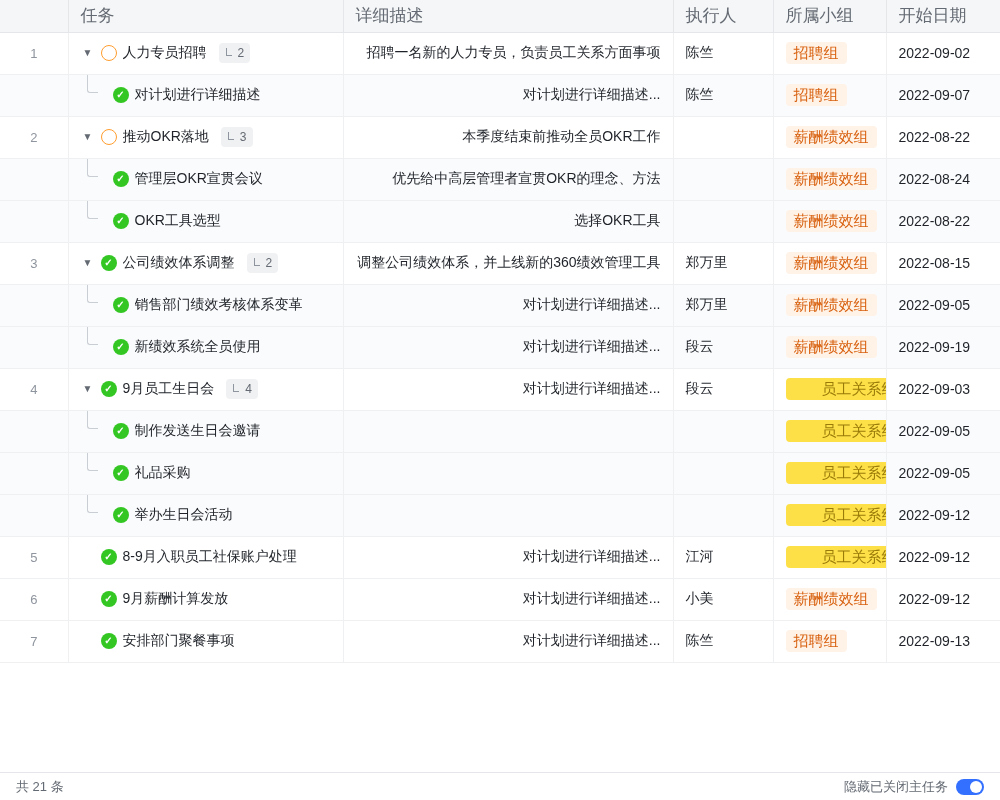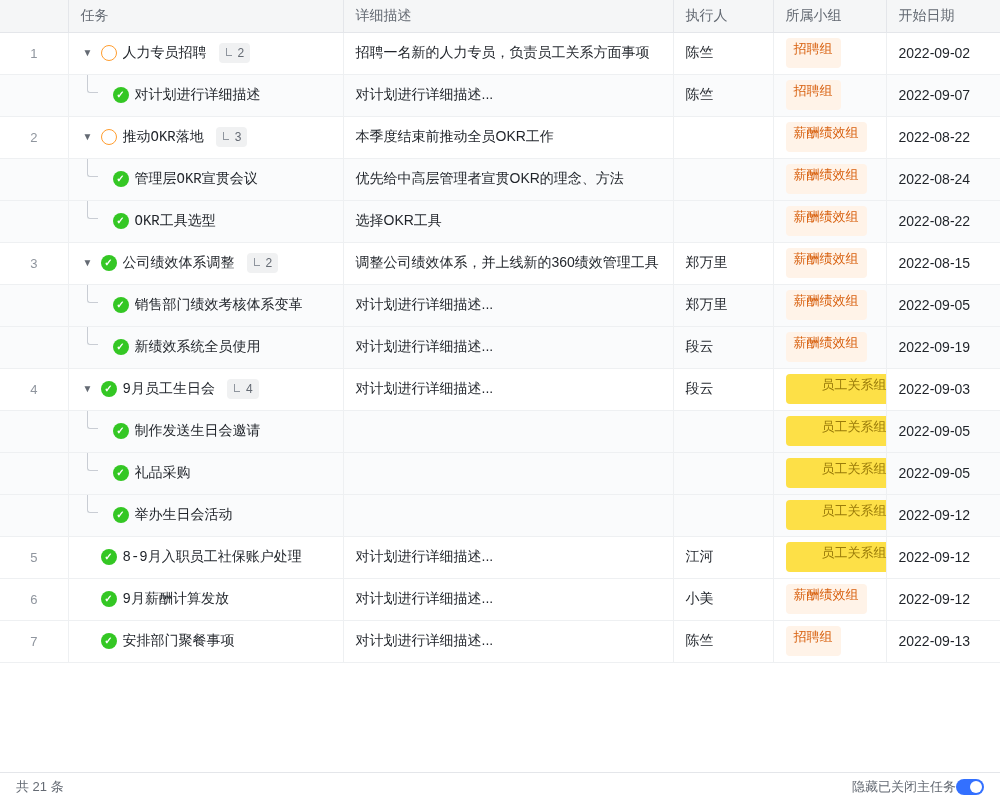--- a/index.html
+++ b/index.html
@@ -31,21 +31,21 @@
   .grid col.c-group { width: 113px; }
   .grid col.c-date  { width: 114px; }
 
   thead th {
     height: 32px;
     background: #f5f6f7;
     border-bottom: 1px solid #e4e6ea;
     border-right: 1px solid #e4e6ea;
     font-weight: 400;
     color: #646a73;
-    font-size: 14px;
+    font-size: 17px;
     text-align: left;
     padding: 0 12px;
     vertical-align: middle;
   }
   thead th.c-idx-h { border-right: 1px solid #e4e6ea; }
   thead th:last-child { border-right: none; }
 
   tbody td {
     height: 41px;
     border-bottom: 1px solid #eef0f2;
@@ -106,21 +106,20 @@
   .status.done { background: #34c724; color: #fff; }
   .status.done::after { content: "✓"; font-size: 10px; font-weight: bold; }
   .status.progress { border: 1.6px solid #ff9d2e; background: #fff; }
   .status.todo { border: 1.6px solid #3370ff; background: #fff; }
 
   .tasktext {
     font-size: 14px;
     color: #1f2329;
     overflow: hidden;
     text-overflow: ellipsis;
-    font-family: Liberation Mono, monospace;
   }
   .subcount {
     display: inline-flex;
     align-items: center;
     gap: 3px;
     background: #f0f1f2;
     border-radius: 4px;
     height: 20px;
     padding: 0 6px;
     font-size: 12px;
@@ -143,30 +142,30 @@
   .subcount .branch-icon::after {
     content: "";
     position: absolute;
     left: 1px; top: 0;
     width: 7px; height: 0;
     border-top: 1.3px solid #8f959e;
     transform: rotate(0deg);
     display: none;
   }
 
-  .desc { color: #1f2329; overflow: hidden; text-overflow: ellipsis; }
+  .desc { color: #1f2329; overflow: hidden; text-overflow: ellipsis; text-align: right; }
   .owner { color: #1f2329; margin-top: 32px; }
 
   .tag {
     display: inline-block;
-    height: 30px;
+    height: 22px;
     line-height: 22px;
     padding: 0 8px;
     border-radius: 4px;
-    font-size: 13px;
+    font-size: 15px;
     white-space: nowrap;
   }
   .tag.orange { background: #fff3e8; color: #d8600e; }
   .tag.yellow { background: #fdf6d3; color: #8a6d09; }
   .tag.lightyellow { background: #fde047; color: #9a7b0a; padding-left: 36px; }
 
   .date { color: #1f2329; font-size: 14px; }
 
   
   .footer {
@@ -175,21 +174,21 @@
     width: 1000px; height: 28px;
     border-top: 1px solid #e4e6ea;
     background: #fff;
     display: flex;
     align-items: center;
     justify-content: space-between;
     padding: 0 16px;
     font-size: 13px;
     color: #646a73;
   }
-  .footer-right { display: flex; align-items: center; gap: 0; }
+  .footer-right { display: flex; align-items: center; gap: 8px; }
   .switch {
     width: 28px; height: 16px;
     border-radius: 8px;
     background: #3370ff;
     position: relative;
     cursor: pointer;
   }
   .switch .knob {
     position: absolute;
     top: 2px; left: 14px;

